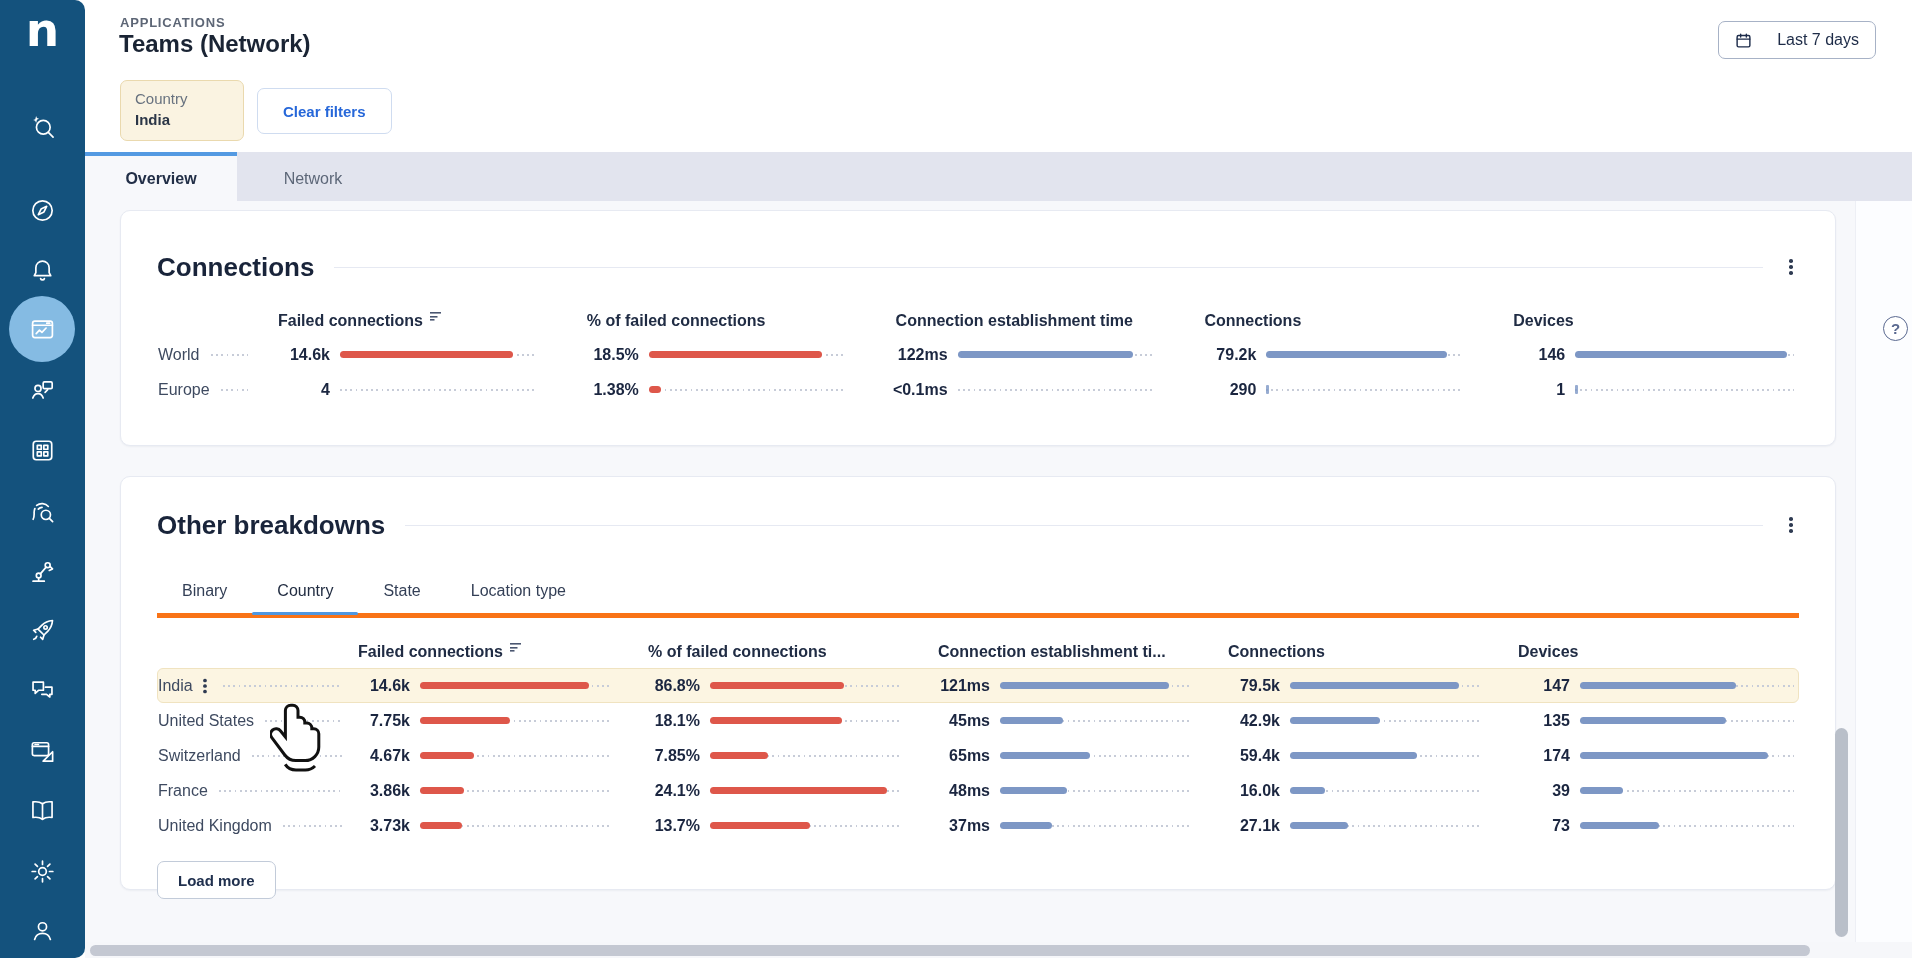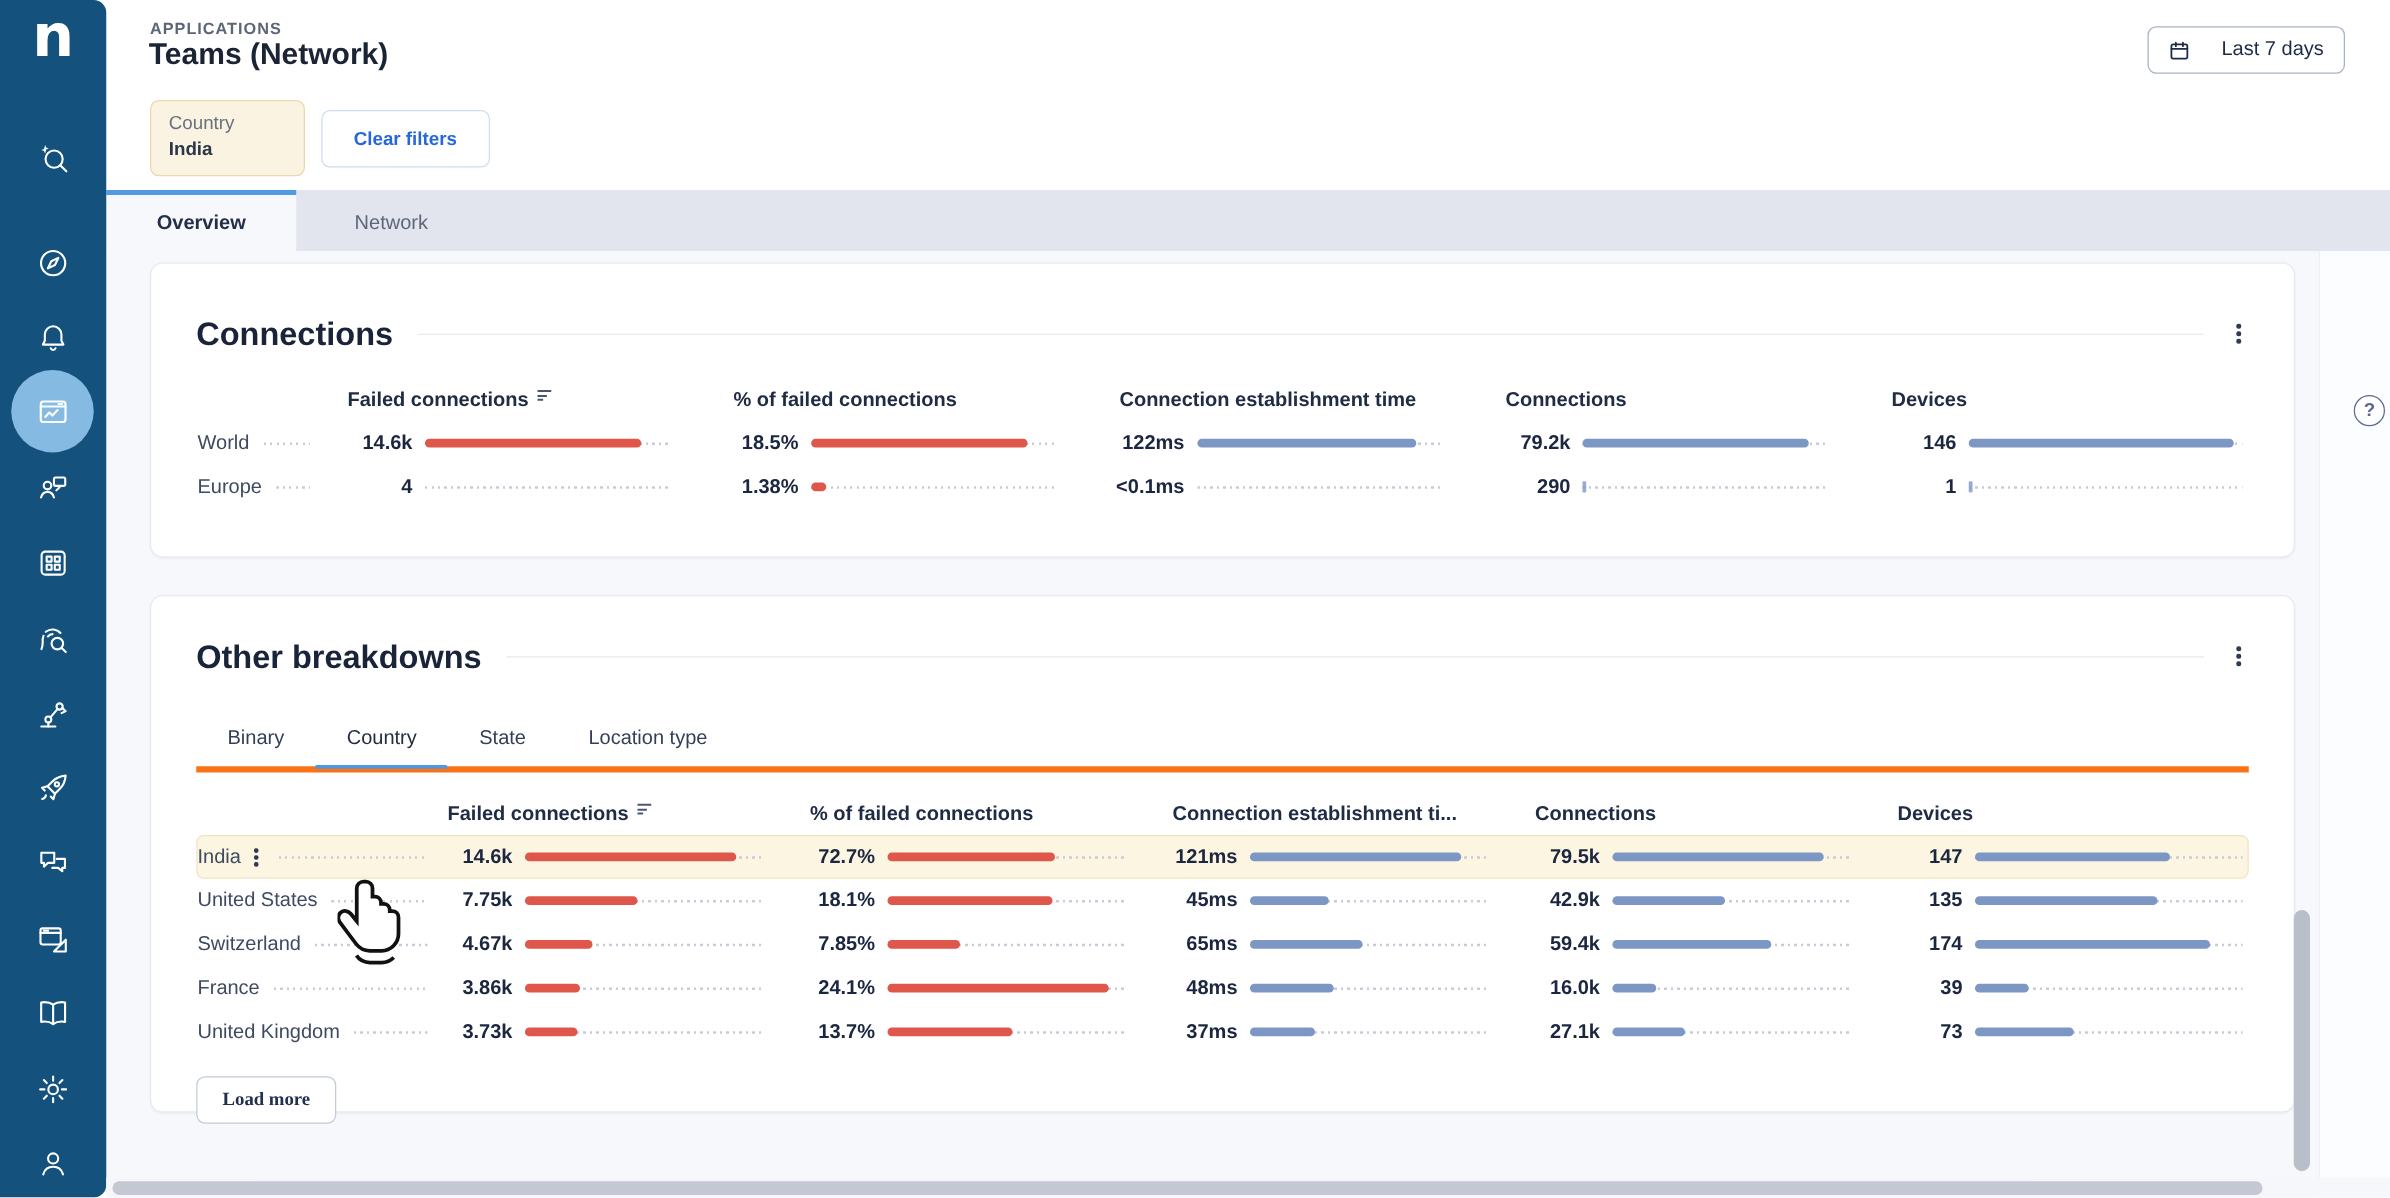--- a/index.html
+++ b/index.html
@@ -66,21 +66,21 @@
   .fill{position:absolute;left:0;top:2px;height:7px;border-radius:4px}
   .fill.tick{top:1px;height:9px;border-radius:1px;opacity:.8}
   .mt-row.hl{background:#fcf5e2;border-color:#f0e3c0}
   .row-kebab{transform:scale(.92);margin-left:4px}
 
   .bd-tabs{display:flex;margin-top:26px;height:44px;border-bottom:5px solid #f97316}
   .bd-tab{padding:0 25px;display:flex;align-items:center;font-size:16px;color:#333f56;position:relative;cursor:pointer}
   .bd-tab.active{color:#222d42}
   .bd-tab.active::after{content:"";position:absolute;left:0;right:0;bottom:-2px;height:3.5px;background:#4f97e0;border-radius:2px}
 
-  .load-more{margin-top:18px;height:38px;padding:0 20px;display:inline-flex;align-items:center;background:#fff;border:1px solid #c2cbd9;border-radius:7px;font-size:15px;font-weight:700;color:#20304e;font-family:Liberation Serif, serif;cursor:pointer}
+  .load-more{margin-top:18px;height:38px;padding:0 20px;display:inline-flex;align-items:center;background:#fff;border:1px solid #c2cbd9;border-radius:7px;font-size:15px;font-weight:700;color:#20304e;font-family:Liberation Sans, sans-serif;cursor:pointer}
 
   
   .right-panel{position:absolute;right:0;top:201px;width:56px;bottom:0;background:#fcfdff;border-left:1px solid #edeff5;z-index:3}
   .help{position:absolute;left:1883px;top:316px;width:25px;height:25px;border:1.6px solid #5a6990;border-radius:50%;display:flex;align-items:center;justify-content:center;font-size:15px;font-weight:700;color:#5a6990;background:#fff;z-index:6;box-sizing:border-box;cursor:pointer}
   .vscroll{position:absolute;left:1835px;top:728px;width:13px;height:209px;border-radius:7px;background:#b9bfc9;z-index:6;cursor:pointer}
   .hscroll-track{position:absolute;left:85px;right:0;bottom:0;height:16px;background:#f6f7fa;z-index:6}
   .hscroll{position:absolute;left:5px;bottom:2px;width:1720px;height:11px;border-radius:6px;background:#c4c8d2;cursor:pointer}
   .cursor{position:absolute;left:270px;top:702px;z-index:50;pointer-events:none}
 </style>
 </head>
@@ -382,21 +382,21 @@
                 <span class="dots leader"></span>
               </div>
               <div class="mt-cell">
                 <span class="val">14.6k</span>
                 <div class="track">
                   <div class="dots"></div>
                   <div class="fill" style="width: 88%; background: rgb(222, 87, 74);"></div>
                 </div>
               </div>
               <div class="mt-cell">
-                <span class="val">72.7%</span>
+                <span class="val">86.8%</span>
                 <div class="track">
                   <div class="dots"></div>
                   <div class="fill" style="width: 70%; background: rgb(222, 87, 74);"></div>
                 </div>
               </div>
               <div class="mt-cell">
                 <span class="val">121ms</span>
                 <div class="track">
                   <div class="dots"></div>
                   <div class="fill" style="width: 88%; background: rgb(125, 151, 197);"></div>

